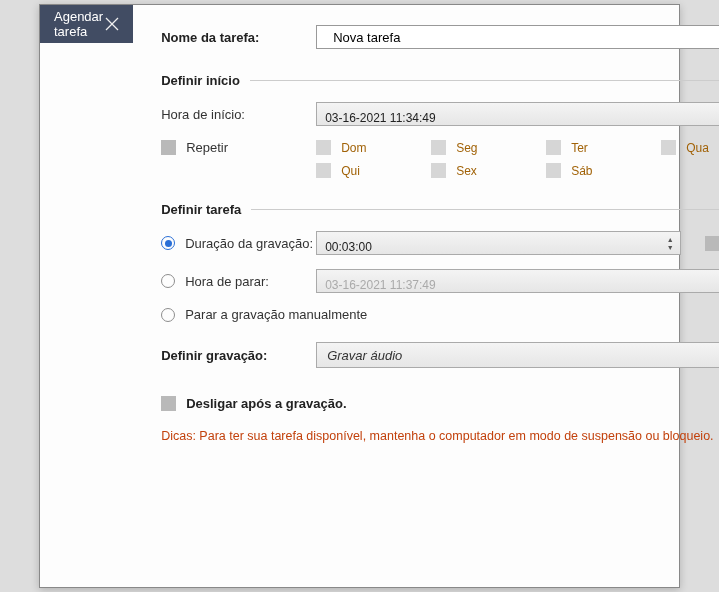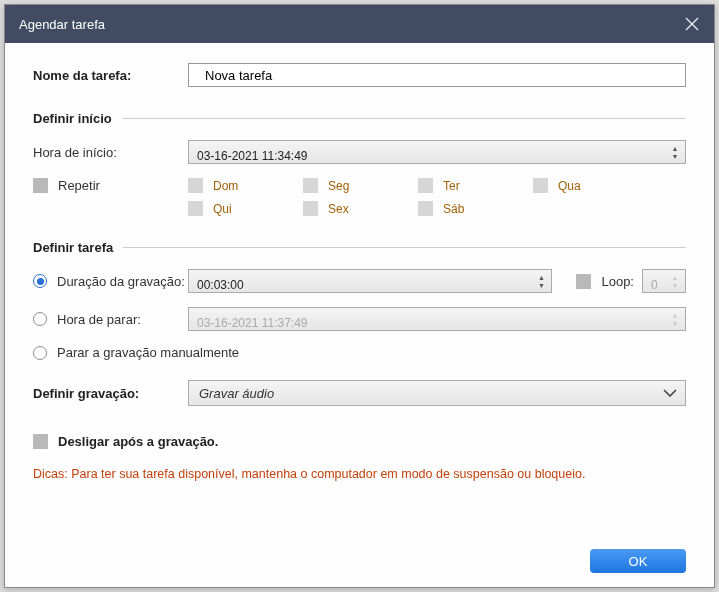--- a/index.html
+++ b/index.html
@@ -1,17 +1,17 @@
 <!DOCTYPE html>
 <html><head>
 <meta charset="utf-8">
 <style>
   * { box-sizing: border-box; margin: 0; padding: 0; font-family: Arial, sans-serif; }
   body { background: #ddd; display: flex; align-items: center; justify-content: center; height: 592px; width: 719px; }
-  .dialog { width: 711px; height: 584px; background: #fdfdfd; border: 1px solid #888; display: flex; flex-direction: column; box-shadow: 0 2px 8px rgba(0,0,0,0.2); }
+  .dialog { width: 641px; height: 584px; background: #fdfdfd; border: 1px solid #888; display: flex; flex-direction: row; box-shadow: 0 2px 8px rgba(0,0,0,0.2); }
   
   .titlebar { background: #414c63; color: #fff; height: 38px; display: flex; align-items: center; padding: 0 14px; justify-content: space-between; }
   .titlebar span { font-size: 13px; }
   .close-x { width: 16px; height: 16px; cursor: pointer; display: flex; align-items: center; justify-content: center; }
   .close-x svg { stroke: #eee; stroke-width: 1.2; }
   
   .content { flex: 1; padding: 20px 28px 14px 28px; display: flex; flex-direction: column; font-size: 13px; color: #333; }
   
   .row { display: flex; align-items: center; margin-bottom: 14px; }
   .label-col { width: 155px; flex-shrink: 0; font-size: 13px; }

